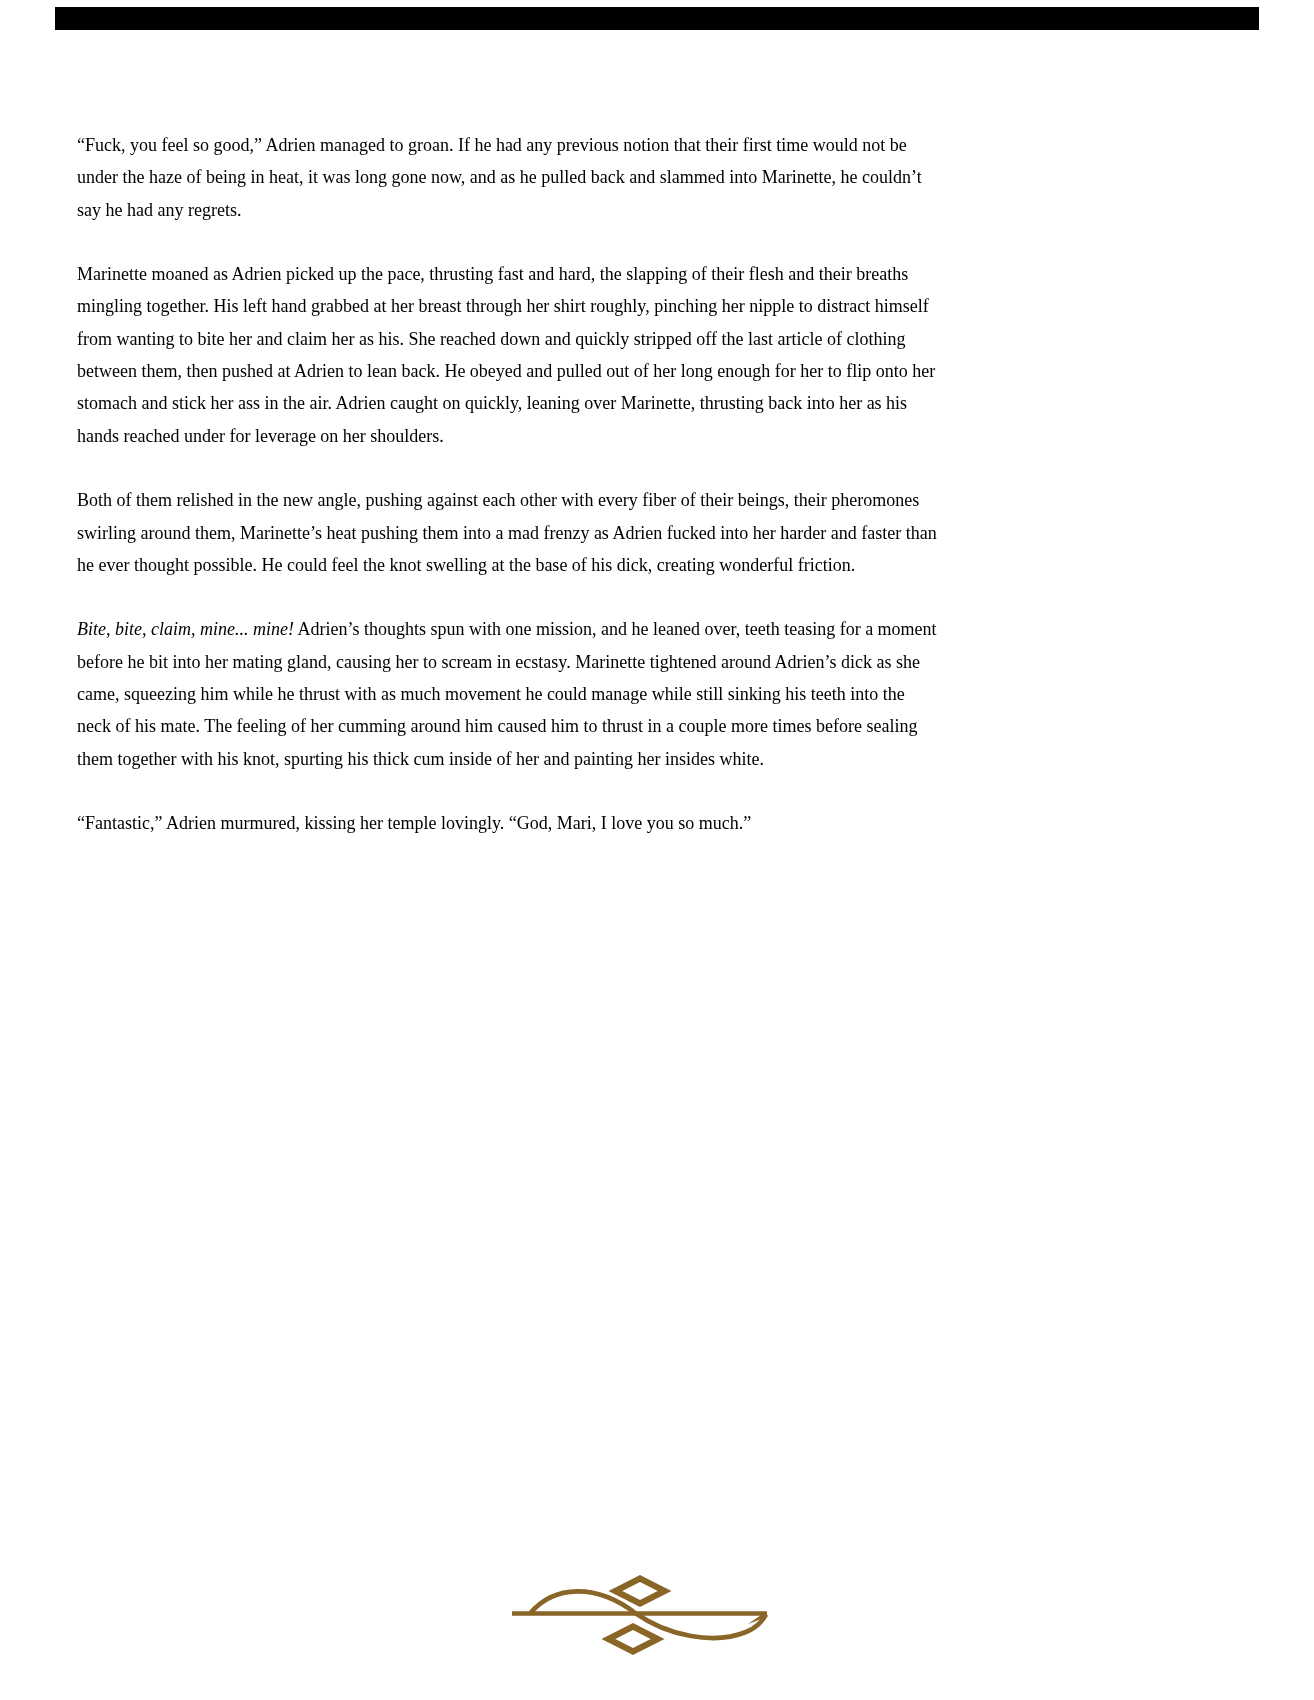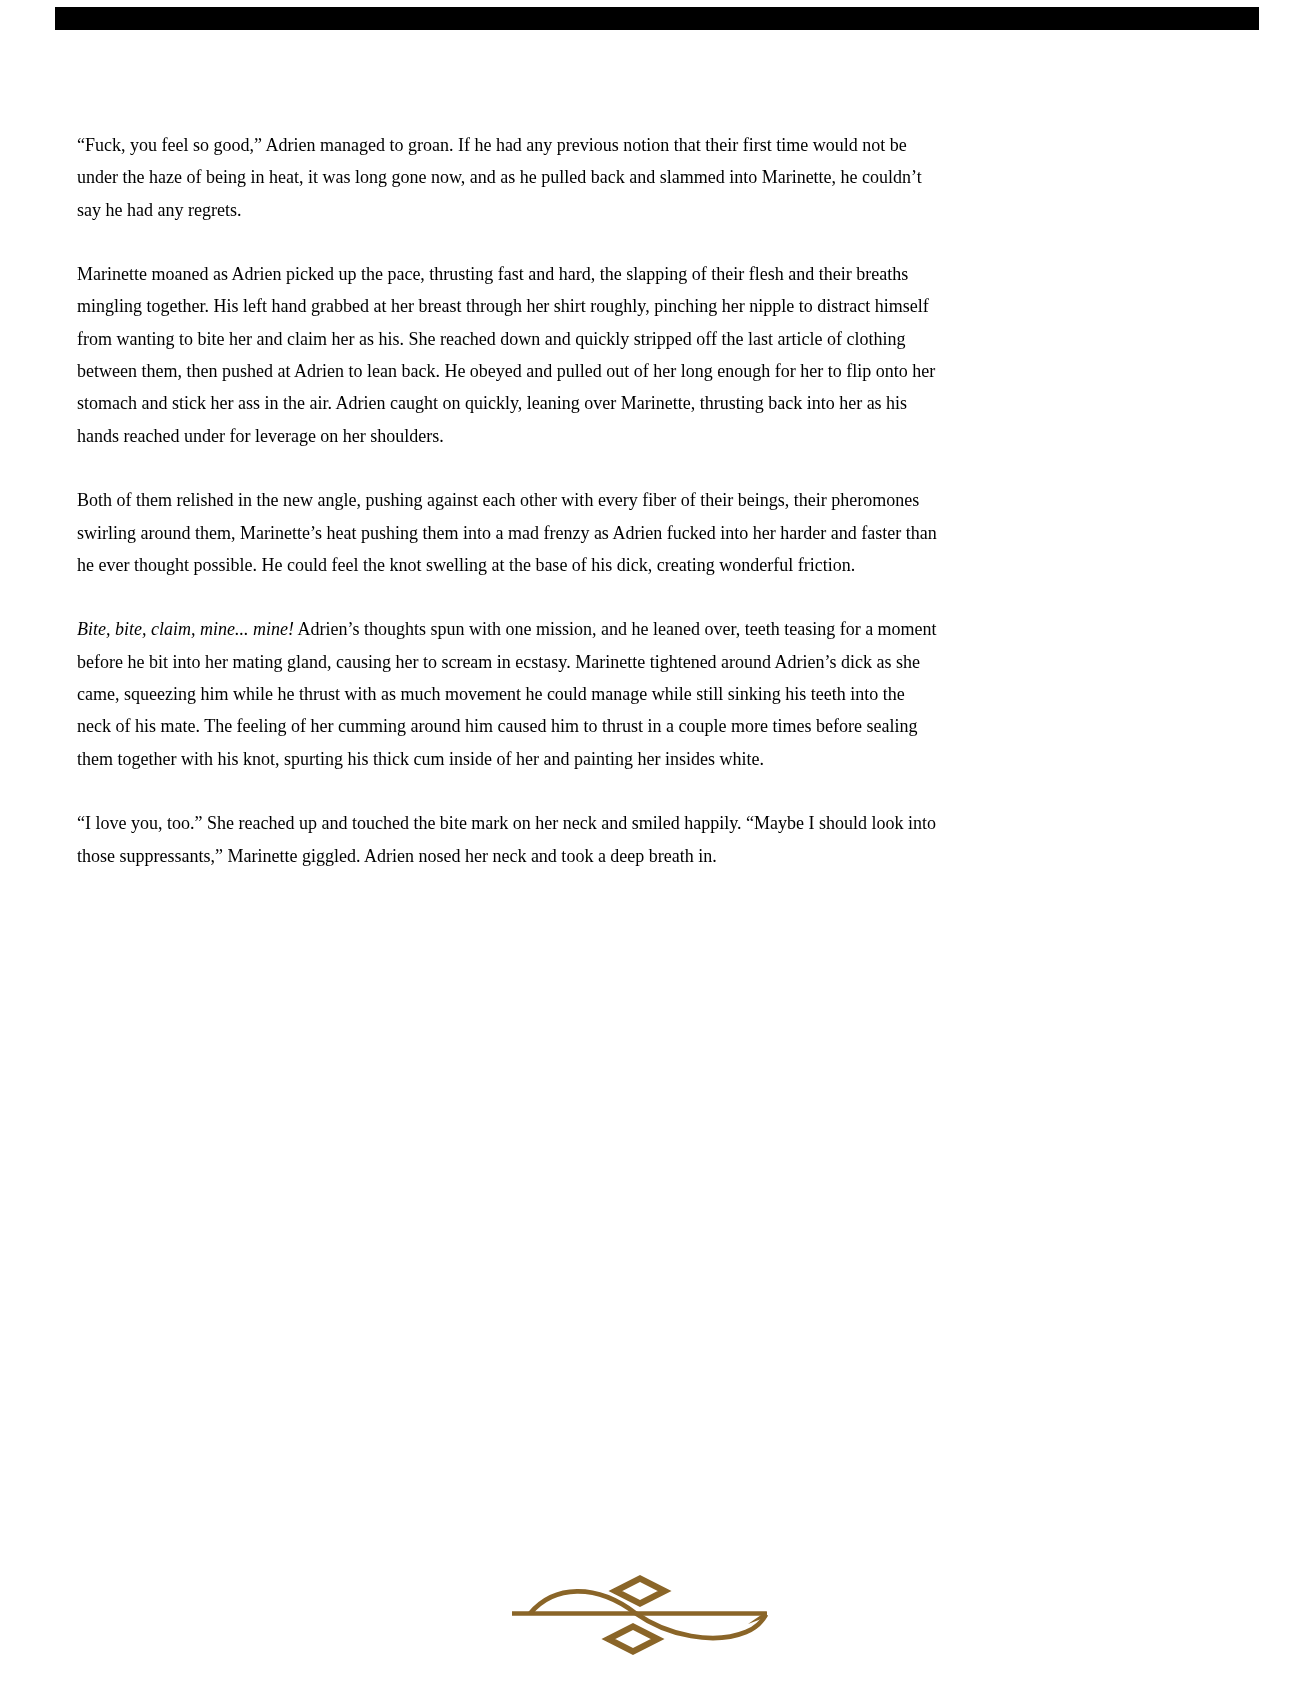--- a/index.html
+++ b/index.html
@@ -70,22 +70,21 @@
 mingling together. His left hand grabbed at her breast through her shirt roughly, pinching her nipple to distract himself
 from wanting to bite her and claim her as his. She reached down and quickly stripped off the last article of clothing
 between them, then pushed at Adrien to lean back. He obeyed and pulled out of her long enough for her to flip onto her
 stomach and stick her ass in the air. Adrien caught on quickly, leaning over Marinette, thrusting back into her as his
 hands reached under for leverage on her shoulders.</p><p>Both of them relished in the new angle, pushing against each other with every fiber of their beings, their pheromones
 swirling around them, Marinette’s heat pushing them into a mad frenzy as Adrien fucked into her harder and faster than
 he ever thought possible. He could feel the knot swelling at the base of his dick, creating wonderful friction.</p><p><em>Bite, bite, claim, mine... mine!</em><span> Adrien’s thoughts spun with one mission, and he leaned over, teeth teasing for a moment
 before he bit into her mating gland, causing her to scream in ecstasy. Marinette tightened around Adrien’s dick as she
 came, squeezing him while he thrust with as much movement he could manage while still sinking his teeth into the
 neck of his mate. The feeling of her cumming around him caused him to thrust in a couple more times before sealing
-them together with his knot, spurting his thick cum inside of her and painting her insides white.</span></p><p>“I love you, too.” She reached up and touched the bite mark on her neck and smiled happily. “Maybe I should look into
-those suppressants,” Marinette giggled. Adrien nosed her neck and took a deep breath in.</p></div>
+them together with his knot, spurting his thick cum inside of her and painting her insides white.</span></p><p>“Fantastic,” Adrien murmured, kissing her temple lovingly. “God, Mari, I love you so much.”</p></div>
 
   <svg class="ornament" viewBox="0 0 258 88" xmlns="http://www.w3.org/2000/svg">
     <path class="orn-stroke" d="M 2 41.5 L 256 41.5" stroke-width="4.6"></path>
     <path class="orn-stroke" d="M 20 41.5 C 44 13, 86 11, 126 41.5 C 158 64, 204 73, 236 60 C 248 55, 253 48, 256 42.5" stroke-width="4.6"></path>
     <polygon class="orn-fill" points="257,39 257,45 238,52"></polygon>
     <polygon class="orn-stroke" points="130,6.5 154.5,19 130,31.5 105.5,19" stroke-width="6.4"></polygon>
     <polygon class="orn-stroke" points="123,54.5 147.5,67 123,79.5 98.5,67" stroke-width="6.4"></polygon>
   </svg>
 
 </div>

